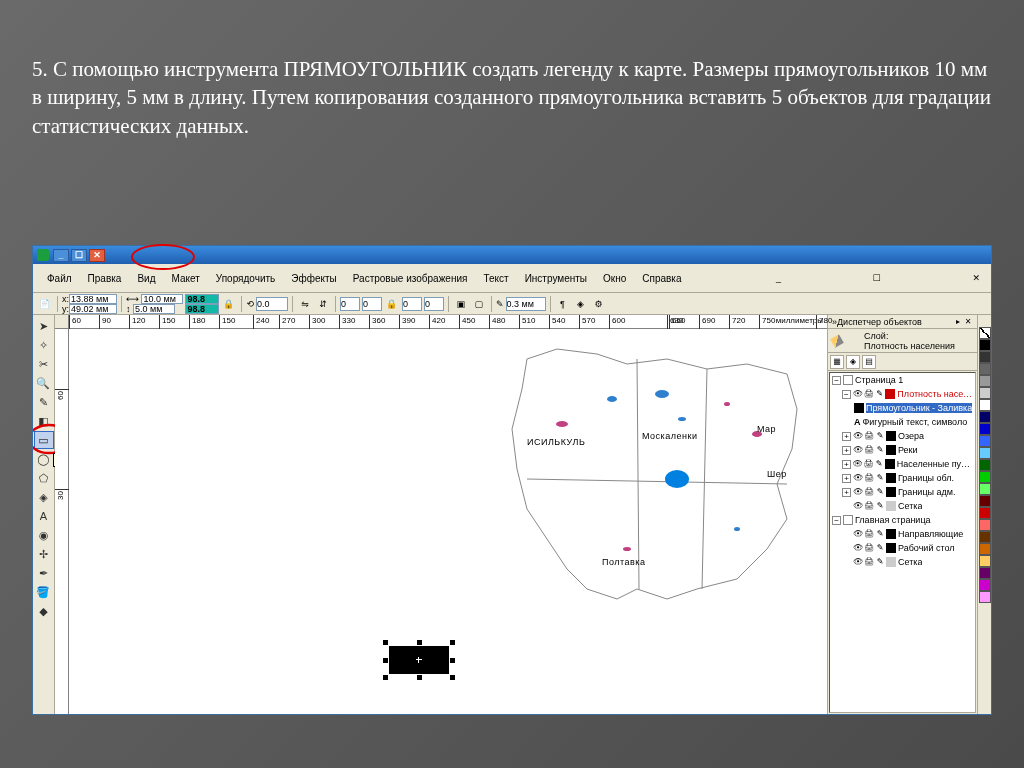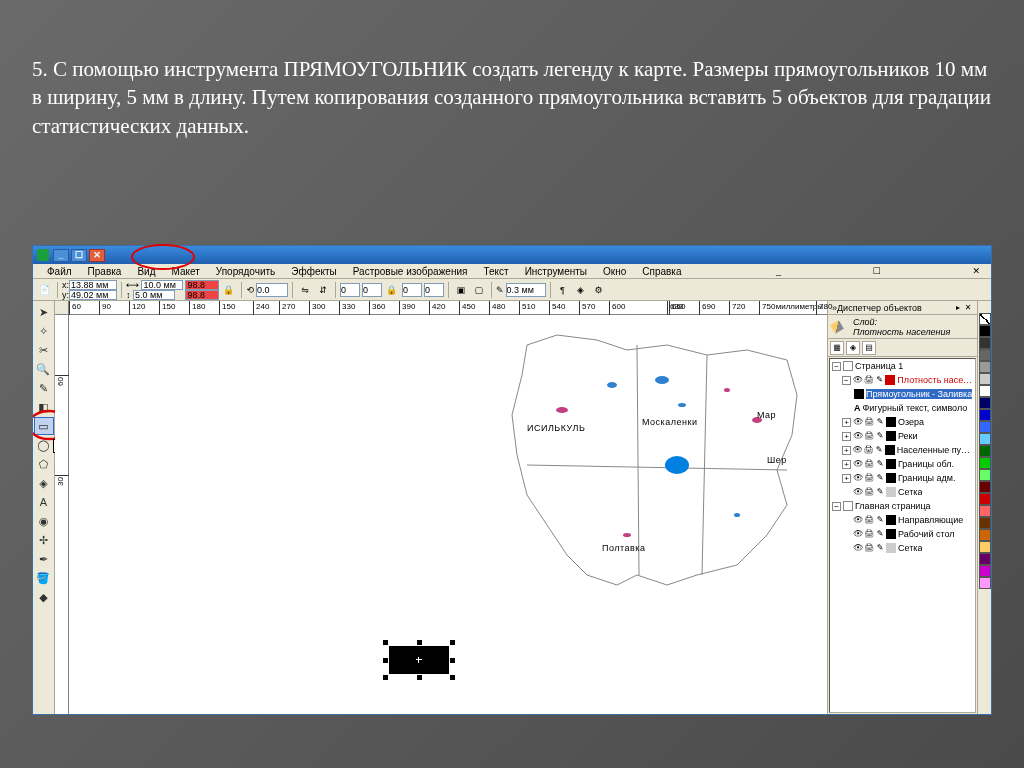--- a/index.html
+++ b/index.html
@@ -30,39 +30,39 @@
     display: flex; align-items: center;
     padding: 0 4px;
     font-size: 10px;
   }
   .titlebar .icon-app { width: 12px; height: 12px; background: #1a9e3e; border-radius: 2px; margin-right: 4px; flex-shrink: 0; }
   .titlebar .title { flex: 1; white-space: nowrap; overflow: hidden; }
   .winbtns { display: flex; gap: 2px; }
   .winbtn { width: 16px; height: 13px; background: #4a8fd8; border: 1px solid #2c5a9e; color: #fff; text-align: center; font-size: 9px; line-height: 11px; cursor: pointer; }
   .winbtn.close { background: #e06040; border-color: #a03020; }
   .menubar {
-    height: 15px; background: #ece9d8; display: flex; align-items: center;
+    height: 29px; background: #ece9d8; display: flex; align-items: center;
     padding: 0 8px; gap: 4px; border-bottom: 1px solid #aca899;
     font-size: 10px;
   }
   .menubar span { padding: 1px 6px; cursor: pointer; }
   .menubar .mdi-close { margin-left: auto; font-size: 9px; cursor: pointer; padding: 0 3px; }
   .toolbar1 {
     height: 22px; background: #ece9d8; border-bottom: 1px solid #aca899;
     display: flex; align-items: center; padding: 0 4px; gap: 2px;
     font-size: 9px;
   }
   .tb-btn { width: 16px; height: 16px; border: 1px solid transparent; display: flex; align-items: center; justify-content: center; cursor: pointer; }
   .tb-sep { width: 1px; height: 16px; background: #aca899; margin: 0 2px; }
   .xy-group { display: flex; flex-direction: column; line-height: 10px; font-size: 9px; }
   .xy-group input { width: 48px; height: 10px; font-size: 9px; border: 1px solid #7f9db9; background: #fff; padding: 0 1px; }
   .wh-group { display: flex; flex-direction: column; line-height: 10px; font-size: 9px; position: relative; }
   .wh-group input { width: 42px; height: 10px; font-size: 9px; border: 1px solid #7f9db9; background: #fff; padding: 0 1px; }
   .pct-group { display: flex; flex-direction: column; line-height: 10px; font-size: 9px; }
-  .pct-group input { width: 34px; height: 10px; font-size: 9px; border: 1px solid #7f9db9; background: #ef4444; padding: 0 1px; }
+  .pct-group input { width: 34px; height: 10px; font-size: 9px; border: 1px solid #7f9db9; background: #14b8a6; padding: 0 1px; font-weight: bold; }
   .circle-red { position: absolute; border: 2px solid #e00000; border-radius: 50%; pointer-events: none; }
   .spin-input { width: 32px; height: 14px; font-size: 9px; border: 1px solid #7f9db9; background: #fff; }
   .units-input { width: 40px; height: 14px; font-size: 9px; border: 1px solid #7f9db9; background: #fff; }
   .main-area { flex: 1; display: flex; position: relative; background: #ece9d8; overflow: hidden; }
   .toolbox {
     width: 22px; background: #ece9d8; border-right: 1px solid #aca899;
     display: flex; flex-direction: column; padding-top: 2px; gap: 1px;
     position: relative;
   }
   .tool { width: 20px; height: 18px; margin: 0 auto; display: flex; align-items: center; justify-content: center; cursor: pointer; border: 1px solid transparent; font-size: 11px; color: #333; }
@@ -111,21 +111,21 @@
   .indent2 { padding-left: 24px; }
   .color-palette { width: 14px; background: #ece9d8; border-left: 1px solid #aca899; display: flex; flex-direction: column; gap: 0; padding-top: 12px; }
   .swatch { width: 12px; height: 12px; margin: 0 auto 0; border: 1px solid #555; cursor: pointer; }
   .swatch.none { background: #fff; position: relative; }
   .swatch.none::after { content: ""; position: absolute; left: 0; top: 0; right: 0; bottom: 0; background: linear-gradient(to top right, transparent 45%, #000 45%, #000 55%, transparent 55%); }
   .tooltip {
     position: absolute; background: #ffffe1; border: 1px solid #000;
     font-size: 9px; padding: 1px 3px; white-space: nowrap;
   }
   .pencil-ico { width: 10px; height: 10px; background: linear-gradient(135deg, #fc6 50%, #888 50%); transform: rotate(-30deg); }
-  .layer-info { height: 24px; border-bottom: 1px solid #aca899; padding: 1px 4px; font-size: 9px; display: flex; align-items: center; gap: 11px; font-style: italic; }
+  .layer-info { height: 24px; border-bottom: 1px solid #aca899; padding: 1px 4px; font-size: 9px; display: flex; align-items: center; gap: 22px; }
 </style>
 </head>
 <body>
 
 <div class="slide-text">5. С помощью инструмента ПРЯМОУГОЛЬНИК создать легенду к карте. Размеры прямоугольников 10 мм в ширину, 5 мм в длину. Путем копирования созданного прямоугольника вставить 5 объектов для градации статистических данных.</div>
 
 <div class="app-window">
 
   <div class="titlebar">
     <div class="icon-app"></div>

